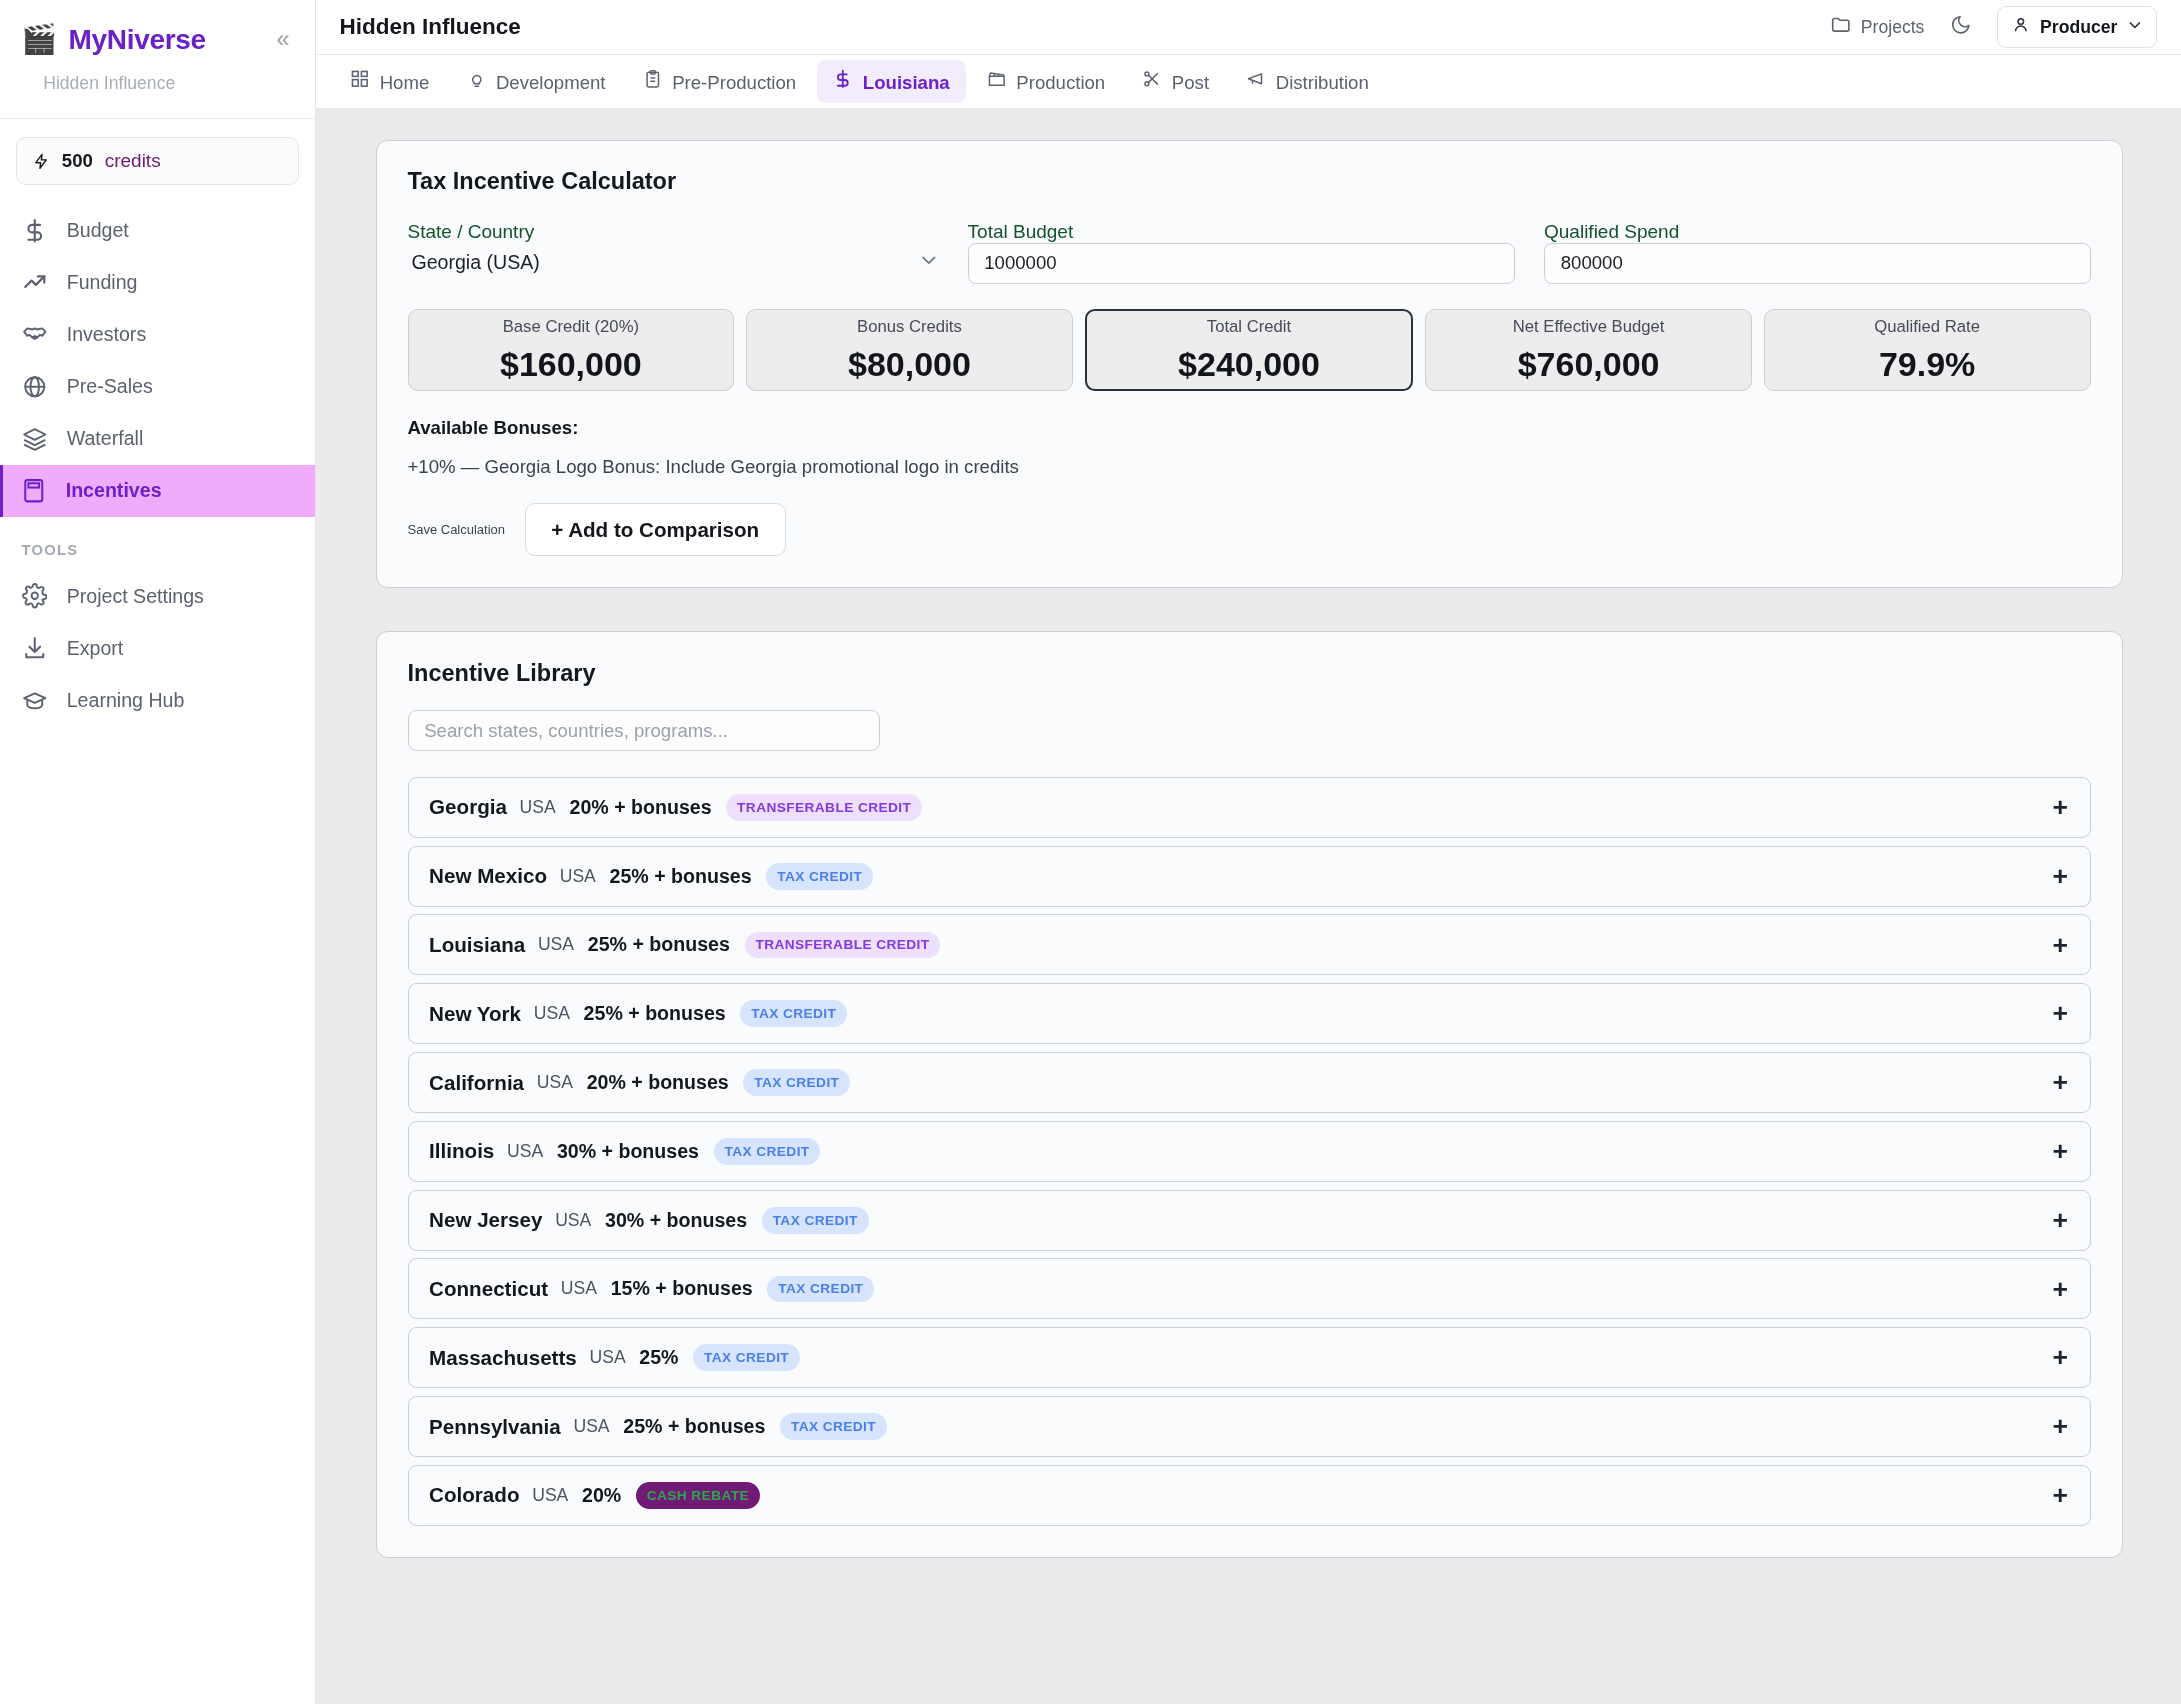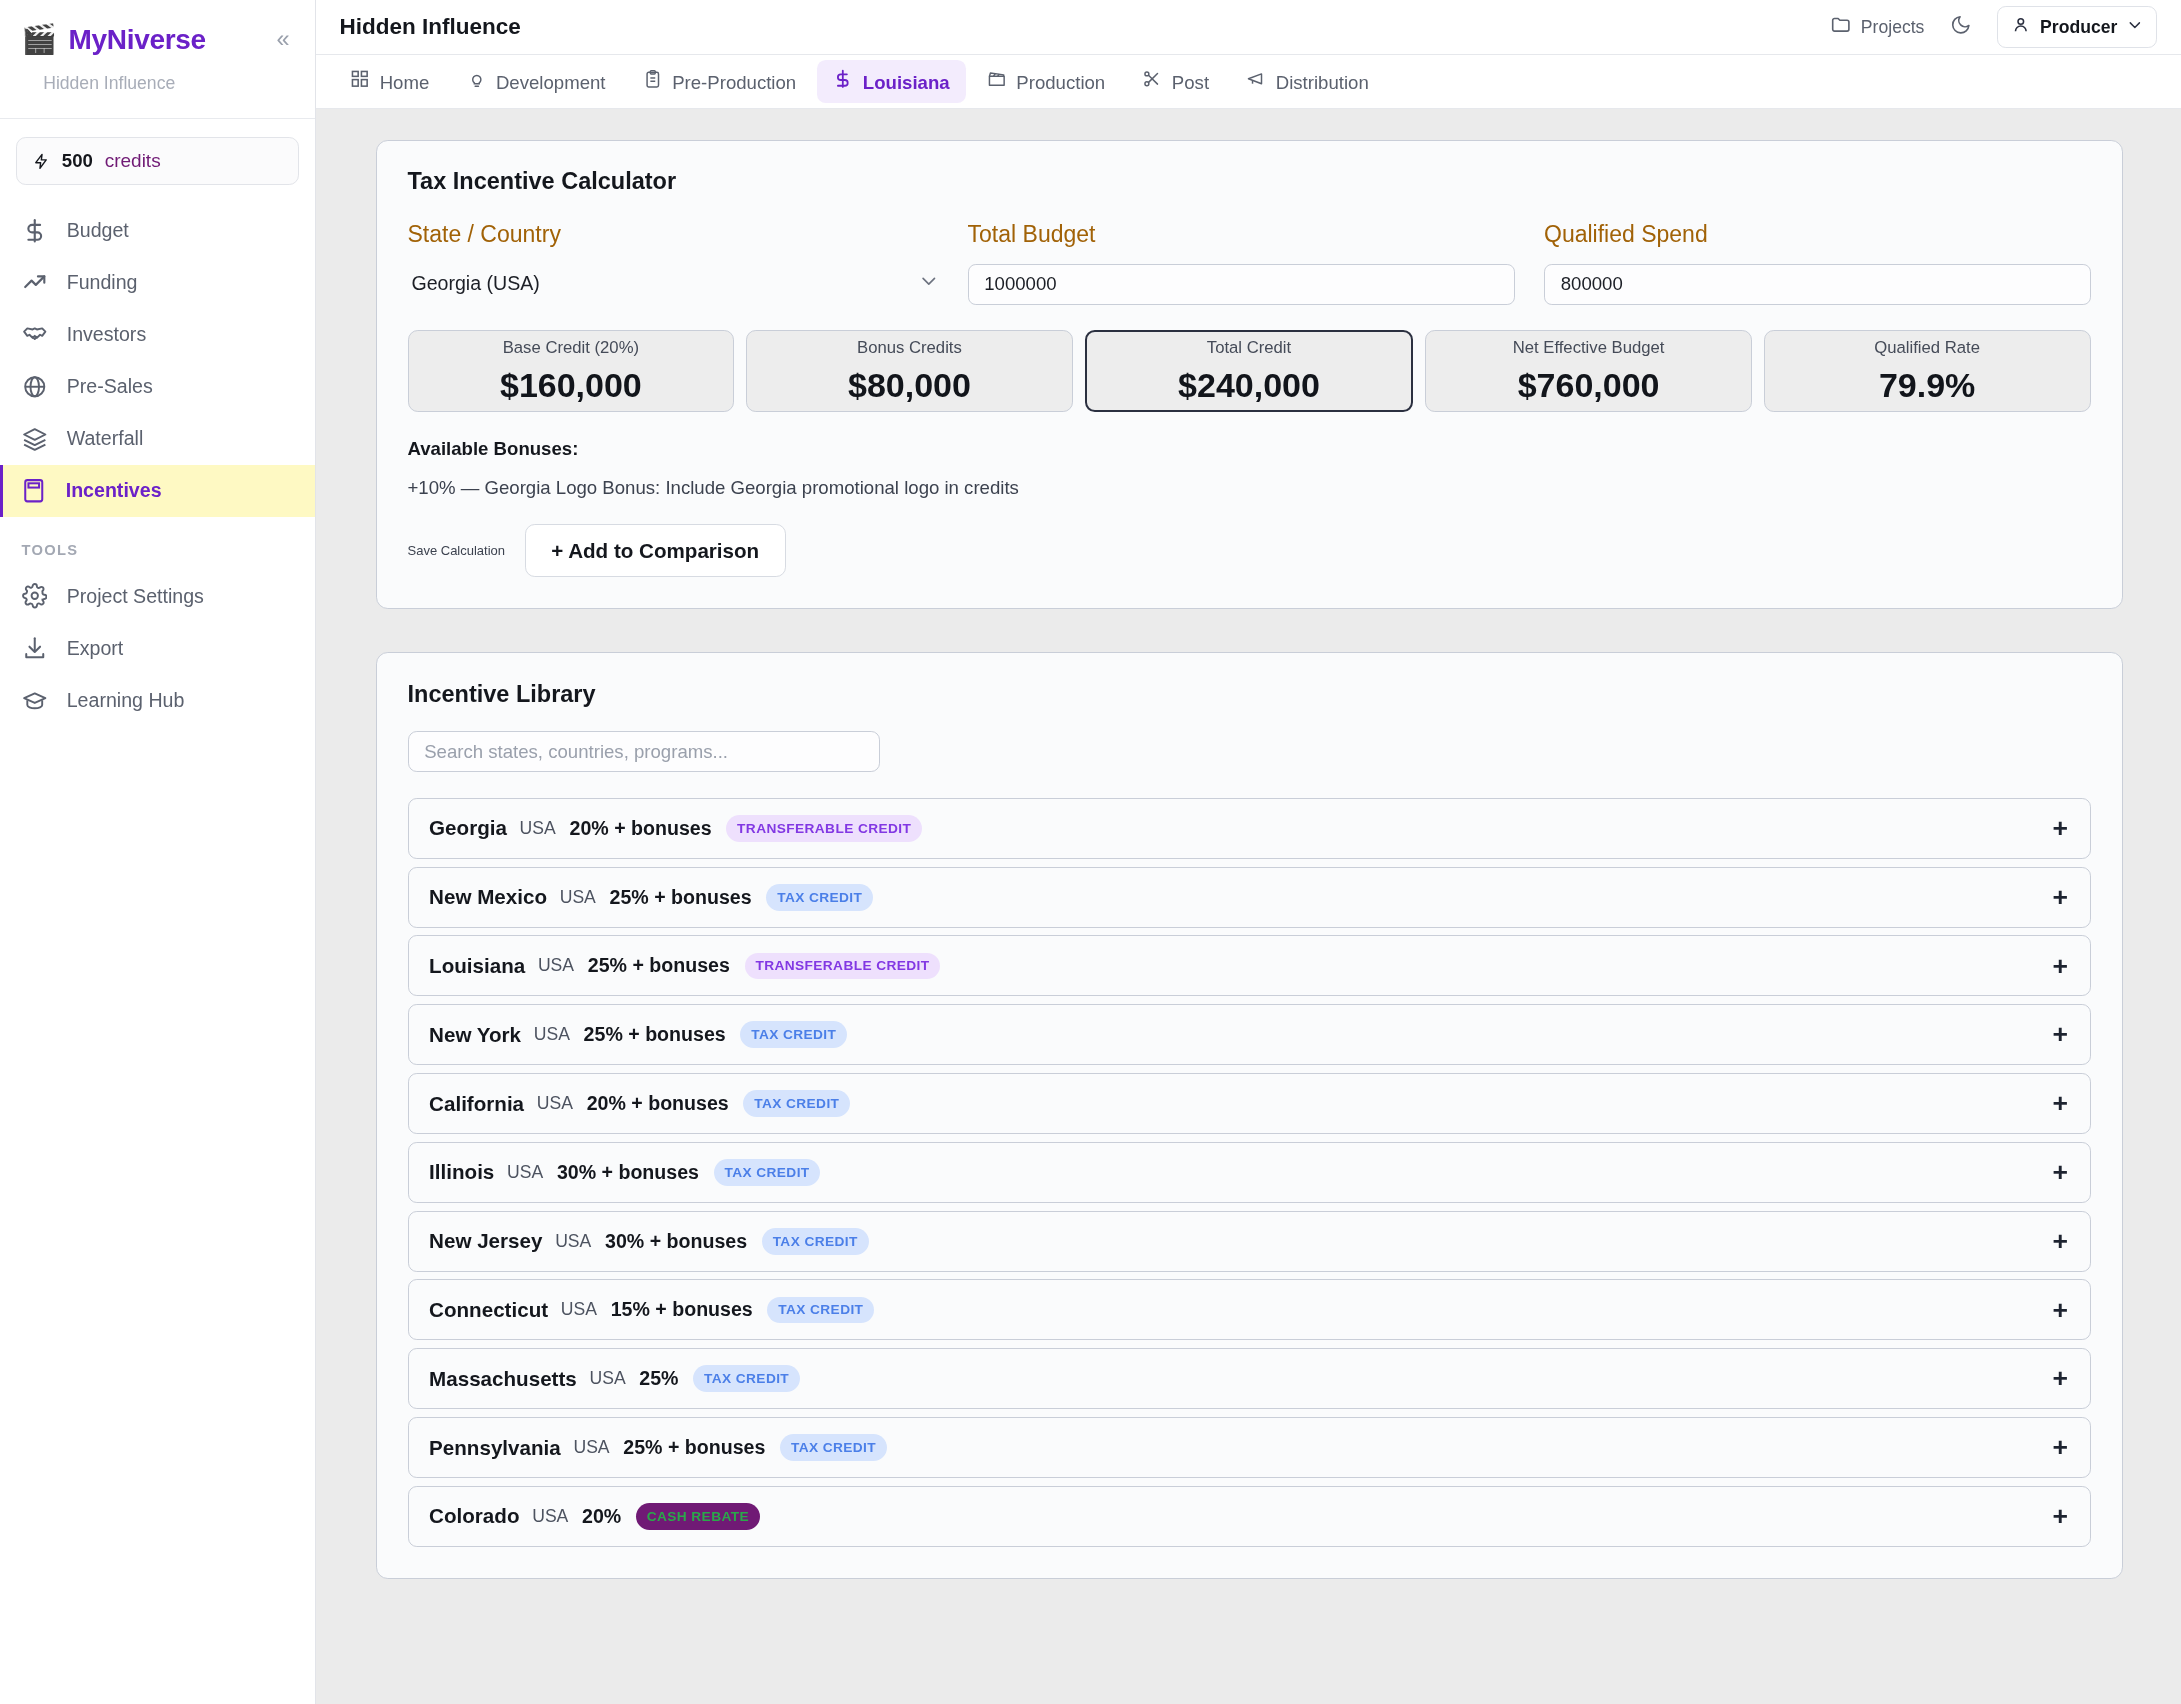--- a/index.html
+++ b/index.html
@@ -44,21 +44,21 @@
 
   .nav { margin-top: 19.6px; }
   .nav-item {
     display: flex; align-items: center; gap: 19.6px;
     height: 52px; padding: 0 21.6px; cursor: pointer;
     color: #5b616e; font-size: 19.6px;
   }
   .nav-item .ic { width: 25.5px; height: 25.5px; flex: 0 0 25.5px; display:block; }
   .nav-item .ic svg { width: 25.5px; height: 25.5px; display: block; }
   .nav-item.active {
-    background: #fef9c3; color: #6b21c8; font-weight: bold;
+    background: #f0abfc; color: #6b21c8; font-weight: bold;
     border-left: 3.9px solid #6b21c8; padding-left: 17.6px;
   }
   .nav-section {
     font-size: 14.7px; font-weight: bold; letter-spacing: 1.3px;
     color: #a3a8b3; padding: 25.5px 21.6px 11.8px 21.6px;
   }
 
   
   .main { flex: 1; display: flex; flex-direction: column; min-width: 0; }
   .topbar {
@@ -103,21 +103,21 @@
   .card-pad { padding: 27.4px 31px 31px 31px; }
   .card-title {
     font-size: 23.5px; font-weight: bold; color: #14171d;
   }
 
   .form-row { display: flex; gap: 29px; margin-top: 25.5px; }
   .field { display: flex; flex-direction: column; }
   .f-state { width: 551px; }
   .f-budget { width: 568px; }
   .f-spend { width: 567px; }
-  .f-label { font-size: 23px; color: #a16207; margin-bottom: 16px; }
+  .f-label { font-size: 19px; color: #14532d; margin-bottom: 0; }
   .select {
     display: flex; align-items: center; height: 39px;
     font-size: 19.6px; color: #1c1f26; cursor: pointer;
     border: none; background: transparent; padding-left: 3.9px;
   }
   .select .sv { flex: 1; }
   .select .chev { color: #6c727f; }
   .input {
     height: 41px; border: 1px solid #c9ced8; border-radius: 7.8px;
     background: #fdfdfe; font-size: 18.6px; color: #1c1f26;

